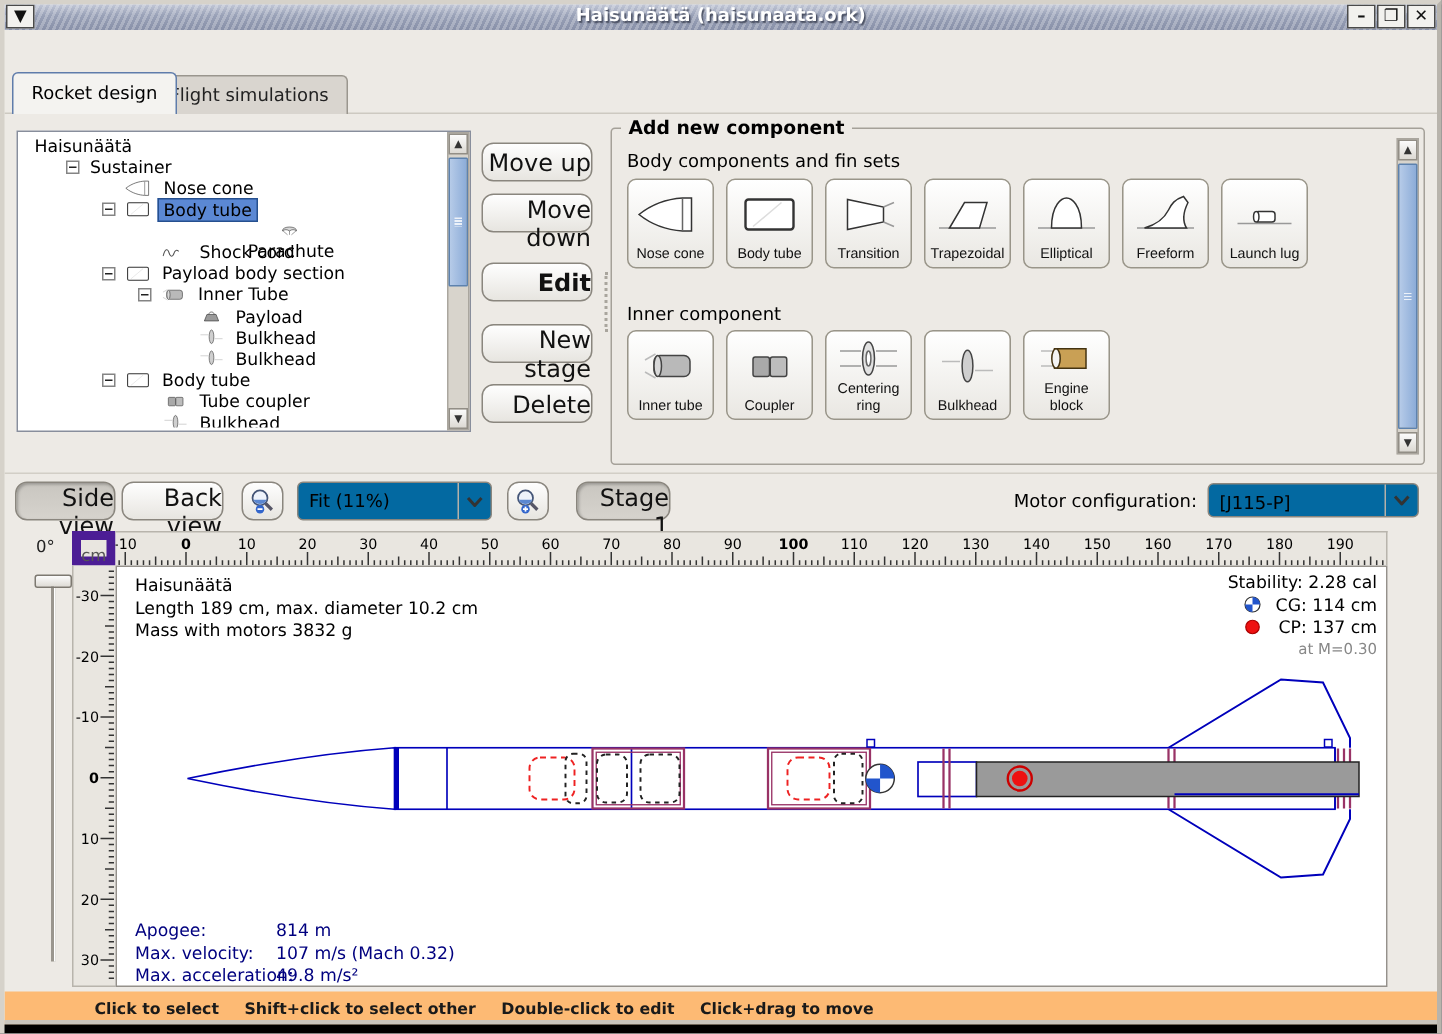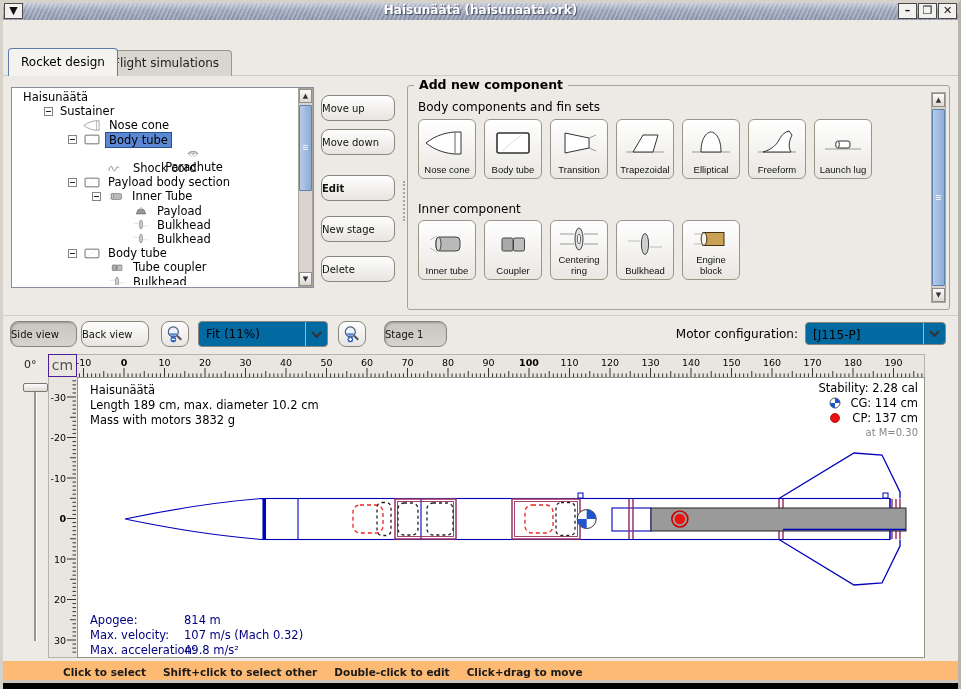--- a/index.html
+++ b/index.html
@@ -51,21 +51,21 @@
   .tree-label.selected { background:#5b88d4; border:1px solid #26508f; color:#000; }
   
   .vscroll { position:absolute; width:15px; background:#d8d4cc; border:1px solid #aaa69e; }
   #tree-scroll { right:0; top:0; bottom:0; }
   .sb-btn { position:absolute; left:0; right:0; height:14px; background:linear-gradient(#fbfbfb,#dcd9d3); border:1px solid #928e86; font-size:7px; text-align:center; line-height:13px; color:#333; }
   .sb-up { top:0; } .sb-down { bottom:0; }
   .sb-thumb { position:absolute; left:0; right:0; background:linear-gradient(90deg,#b6cbe8,#8cacd8); border:1px solid #5d82ae; border-radius:1px; }
   .sb-grip { position:absolute; left:3px; right:3px; top:50%; margin-top:-3px; height:6px;
     background:repeating-linear-gradient(#ffffff 0 1px, rgba(0,0,0,0) 1px 2px); opacity:.8; }
   
-  .btn { background:linear-gradient(#fefefe,#e7e5e0); border:1px solid #8a867e; border-radius:8px; font-size:10px; color:#111; text-align:left; font-family:inherit; }
+  .btn { background:linear-gradient(#fefefe,#e7e5e0); border:1px solid #8a867e; border-radius:8px; font-size:16px; color:#111; text-align:right; font-family:inherit; }
   .btn.pressed { background:linear-gradient(#c9c6c0,#d6d3cd); box-shadow:inset 1px 1px 2px rgba(0,0,0,.25); }
   .edit-btn { position:absolute; left:318px; width:74px; height:26px; }
   #divider { position:absolute; left:400px; top:105px; height:40px; border-left:2px dotted #a9a59d; }
   
   #component-fieldset { position:absolute; left:404px; right:8px; top:9px; bottom:5px; border:1px solid #a5a199; border-radius:3px; }
   #component-legend { position:absolute; top:-9px; left:6px; background:#edeae5; padding:0 5px; font-weight:bold; font-size:12.5px; }
   .group-label { position:absolute; left:10px; font-size:12px; }
   .comp-row { position:absolute; left:10px; display:flex; gap:8px; }
   .comp-btn { width:58px; height:60px; background:linear-gradient(#ffffff,#e9e7e2); border:1px solid #999589; border-radius:6px; display:flex; flex-direction:column; align-items:center; justify-content:flex-end; padding:2px 1px 3px 1px; }
   .comp-btn .ci { flex:1; display:flex; align-items:center; }
@@ -83,21 +83,21 @@
   #stage-btn { left:381px; width:63px; }
   .combo .cv { position:absolute; left:7px; top:5px; }
   .combo .arrow { position:absolute; right:0; top:0; bottom:0; width:22px; border-left:1px solid #b5b1a9; display:flex; align-items:center; justify-content:center; }
   #motor-label { position:absolute; right:160px; top:11px; font-size:12px; }
   #motor-combo { right:12px; top:6px; width:141px; height:23px; }
   
   #view-region { position:absolute; left:0; top:348px; right:0; height:310px; }
   #angle-label { position:absolute; left:21px; top:7px; font-size:11px; color:#222; }
   #slider-track { position:absolute; left:31px; top:36px; height:254px; width:3px; background:#9a968e; border-right:1px solid #fff; }
   #slider-thumb { position:absolute; left:20px; top:32px; width:25px; height:9px; background:linear-gradient(#fcfcfc,#dedbd5); border:1px solid #7d7971; border-radius:2px; }
-  #ruler-corner { position:absolute; left:45px; top:3px; width:29px; height:23px; background:#e9e6e0; border:1px solid #4c1d95; font-size:14px; color:#555; text-align:center; line-height:21px; }
+  #ruler-corner { position:absolute; left:45px; top:3px; width:29px; height:23px; background:#e9e6e0; border:6px solid #4c1d95; font-size:11px; color:#555; text-align:center; line-height:21px; }
   #h-ruler { position:absolute; left:74px; top:3px; width:848px; height:23px; background:#e9e6e0; border-top:1px solid #b8b4ac; border-right:1px solid #b8b4ac; }
   #v-ruler { position:absolute; left:45px; top:26px; width:50px; height:281px; background:#e9e6e0; border-left:1px solid #b8b4ac; border-bottom:1px solid #b8b4ac; }
   #canvas { position:absolute; left:74px; top:26px; width:848px; height:281px; background:#fff; border:1px solid #95918b; }
   #rocket-svg { position:absolute; left:0; top:0; }
   .hd { font-size:11.5px; fill:#000; }
   .stx { font-size:11.5px; fill:#000; }
   .stg { font-size:10px; fill:#888; }
   .fl { font-size:11.5px; fill:#00007f; }
   
   #hintbar { position:absolute; left:0; top:658px; right:0; height:22px; background:#fdba74; }

